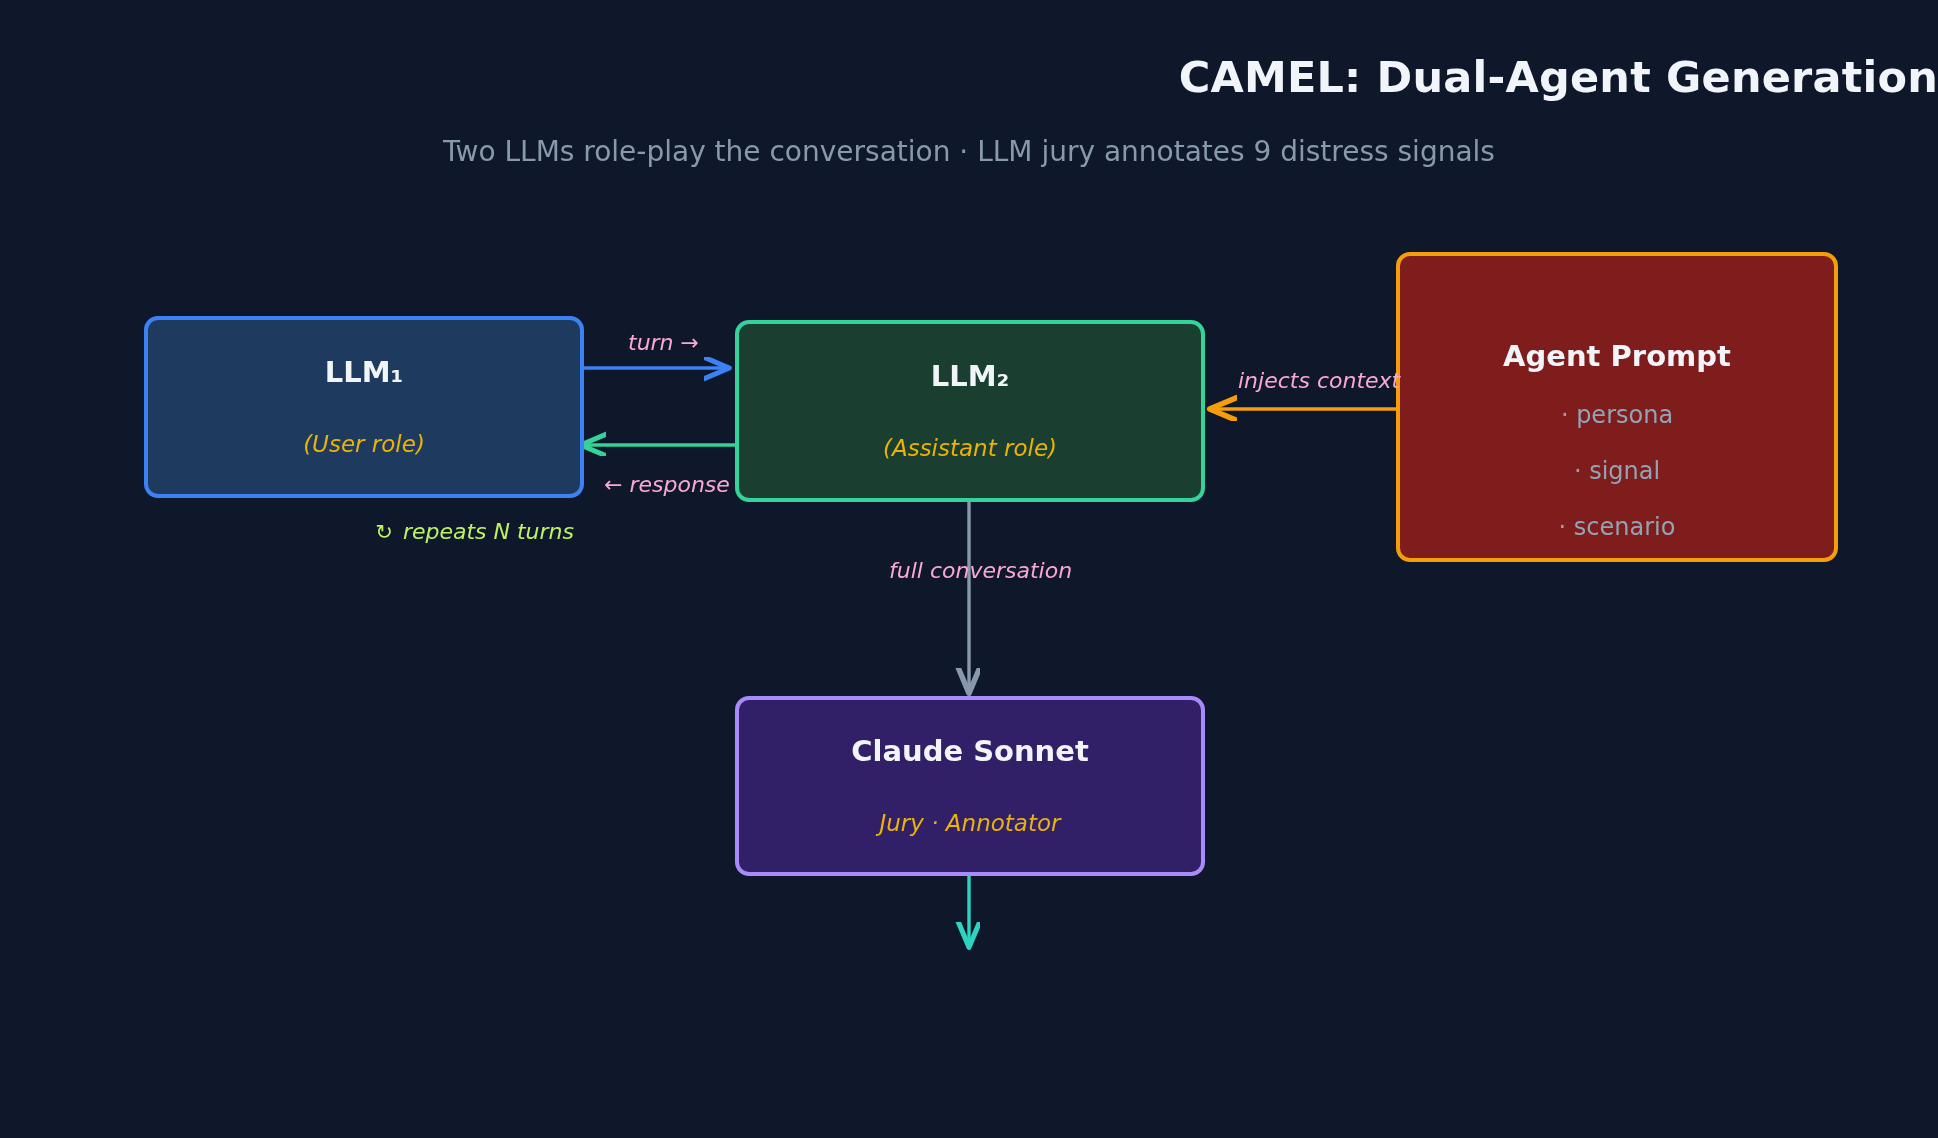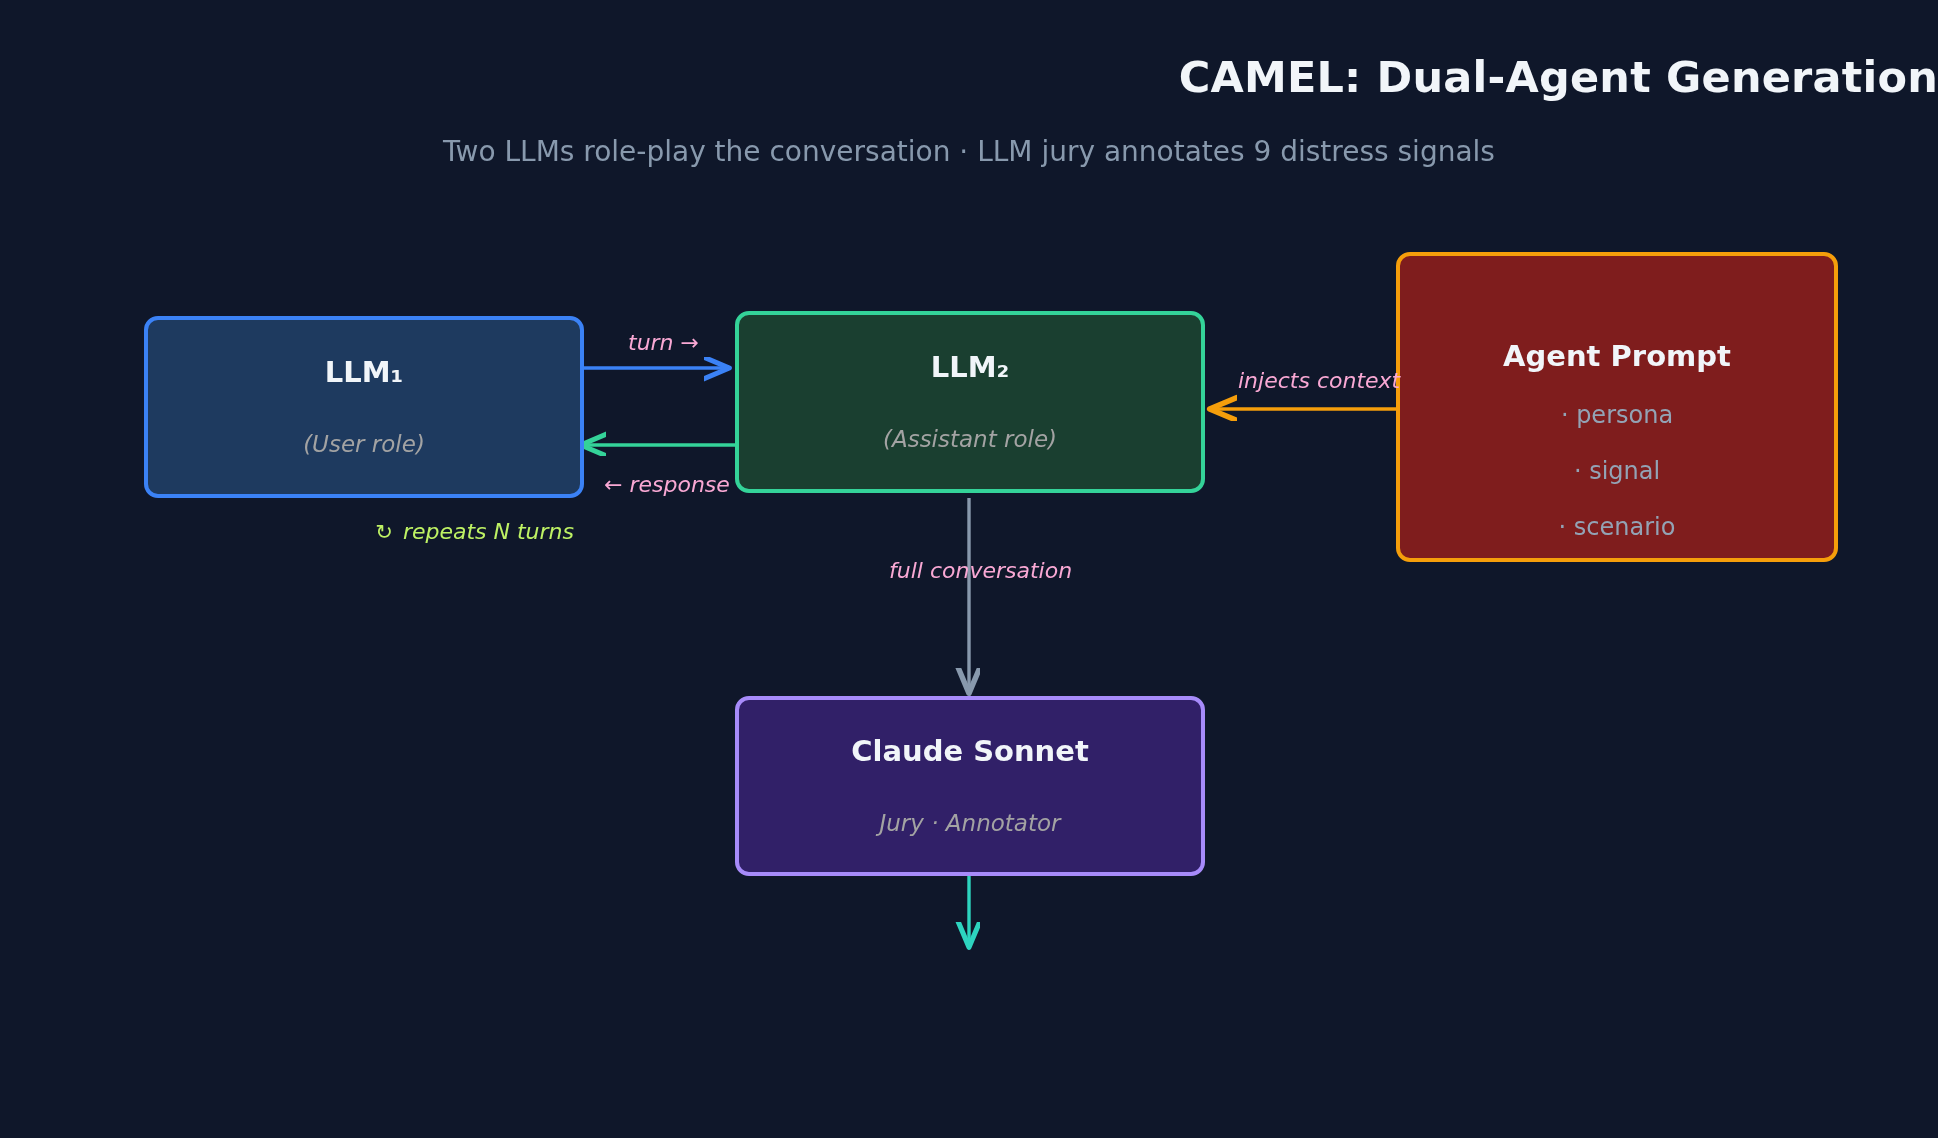--- a/index.html
+++ b/index.html
@@ -30,32 +30,32 @@
     border-radius: 14px;
     border-style: solid;
     display: flex; flex-direction: column;
     align-items: center; justify-content: center;
   }
   .node .nlabel {
     font-size: 29px; font-weight: bold; color: #f1f5f9;
     text-align: center; line-height: 1.1;
   }
   .node .nsub {
-    font-size: 23px; font-style: italic; color: #a3a3a3;
+    font-size: 23px; font-style: italic; color: #eab308;
     text-align: center; margin-top: 42px;
   }
 
   
   #llm1 {
     left: 144px; top: 316px; width: 440px; height: 182px;
     border-width: 4px; border-color: #3b82f6; background: #1e3a5f;
   }
   
   #llm2 {
-    left: 735px; top: 311px; width: 470px; height: 182px;
+    left: 735px; top: 320px; width: 470px; height: 182px;
     border-width: 4px; border-color: #34d399; background: #1a3f30;
   }
   
   #agent {
     left: 1396px; top: 252px; width: 442px; height: 310px;
     border-width: 4px; border-color: #f59e0b; background: #7f1d1d;
     display: block; overflow: hidden;
   }
   #agent .apTitle {
     font-size: 29px; font-weight: bold; color: #f1f5f9;

